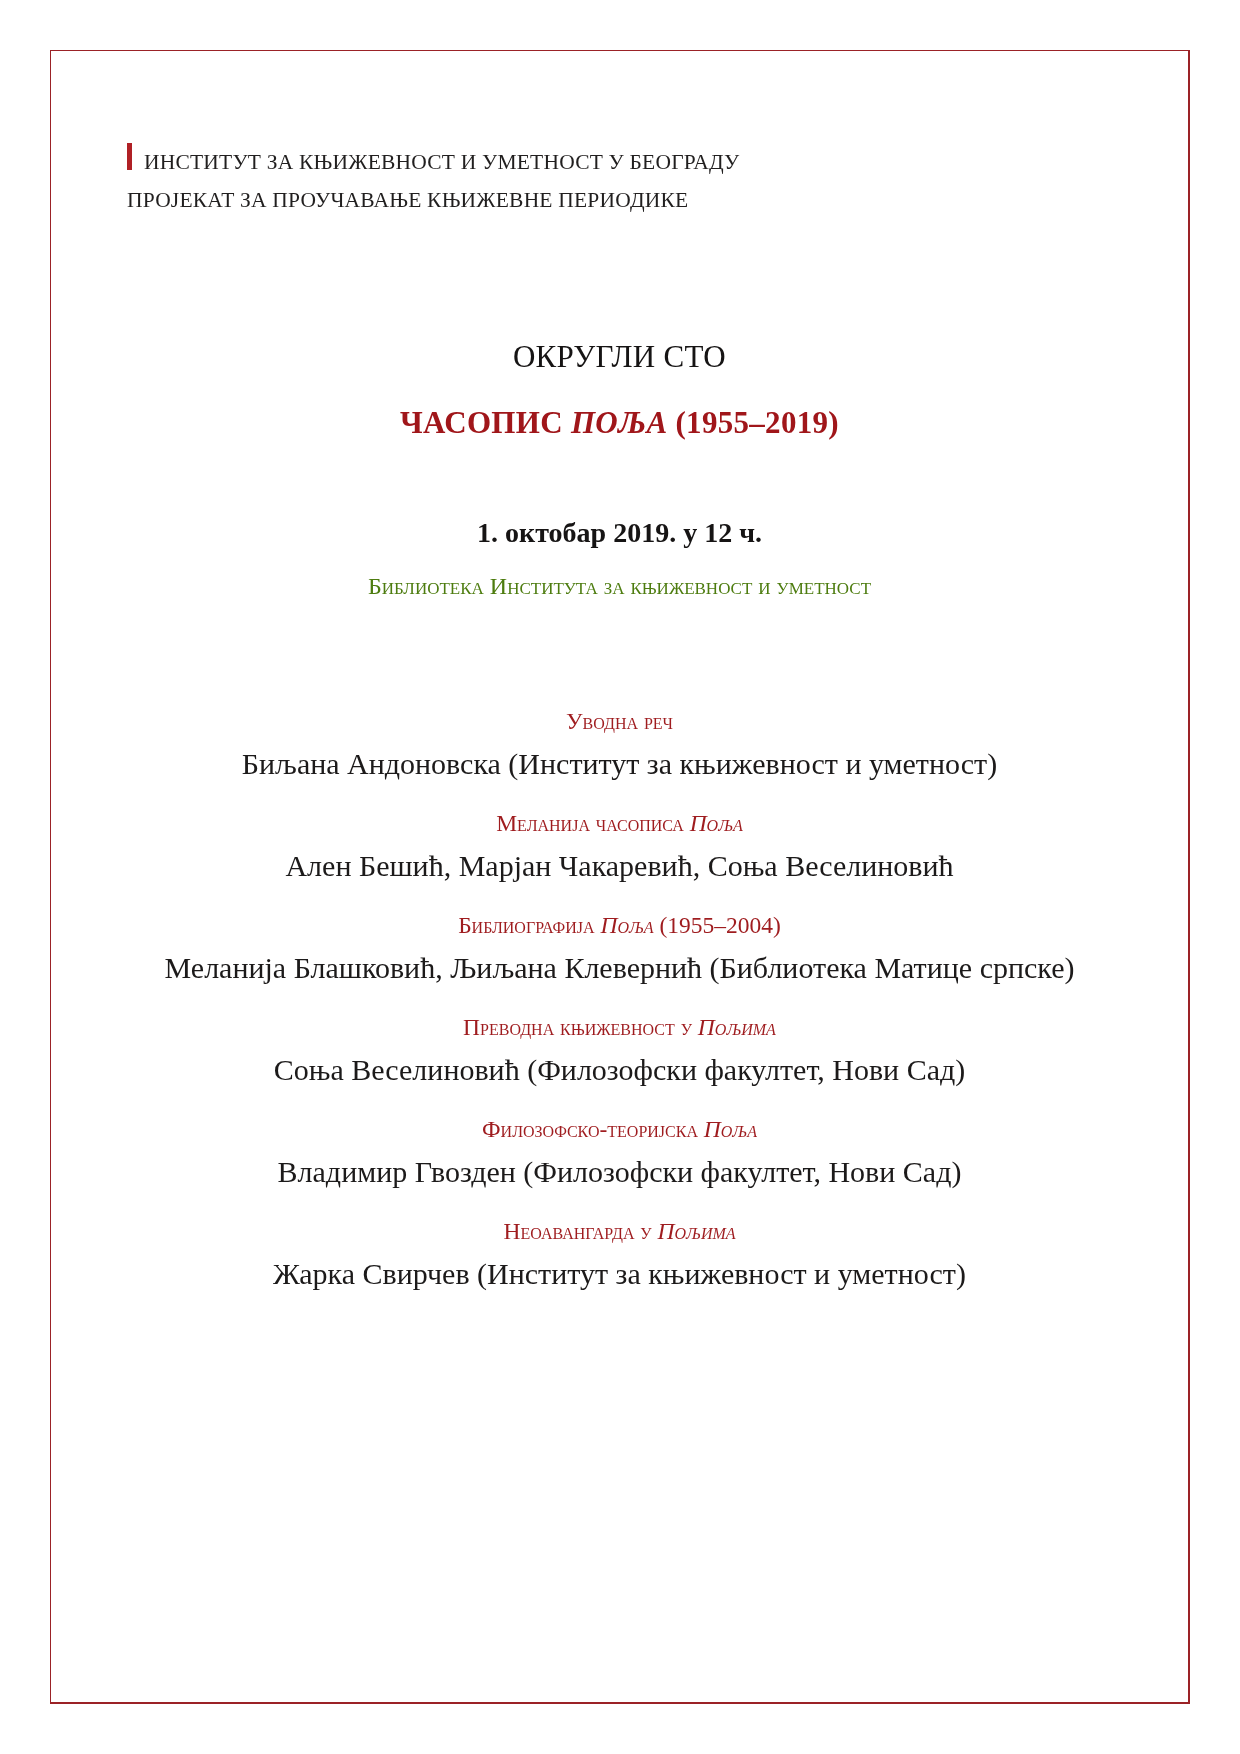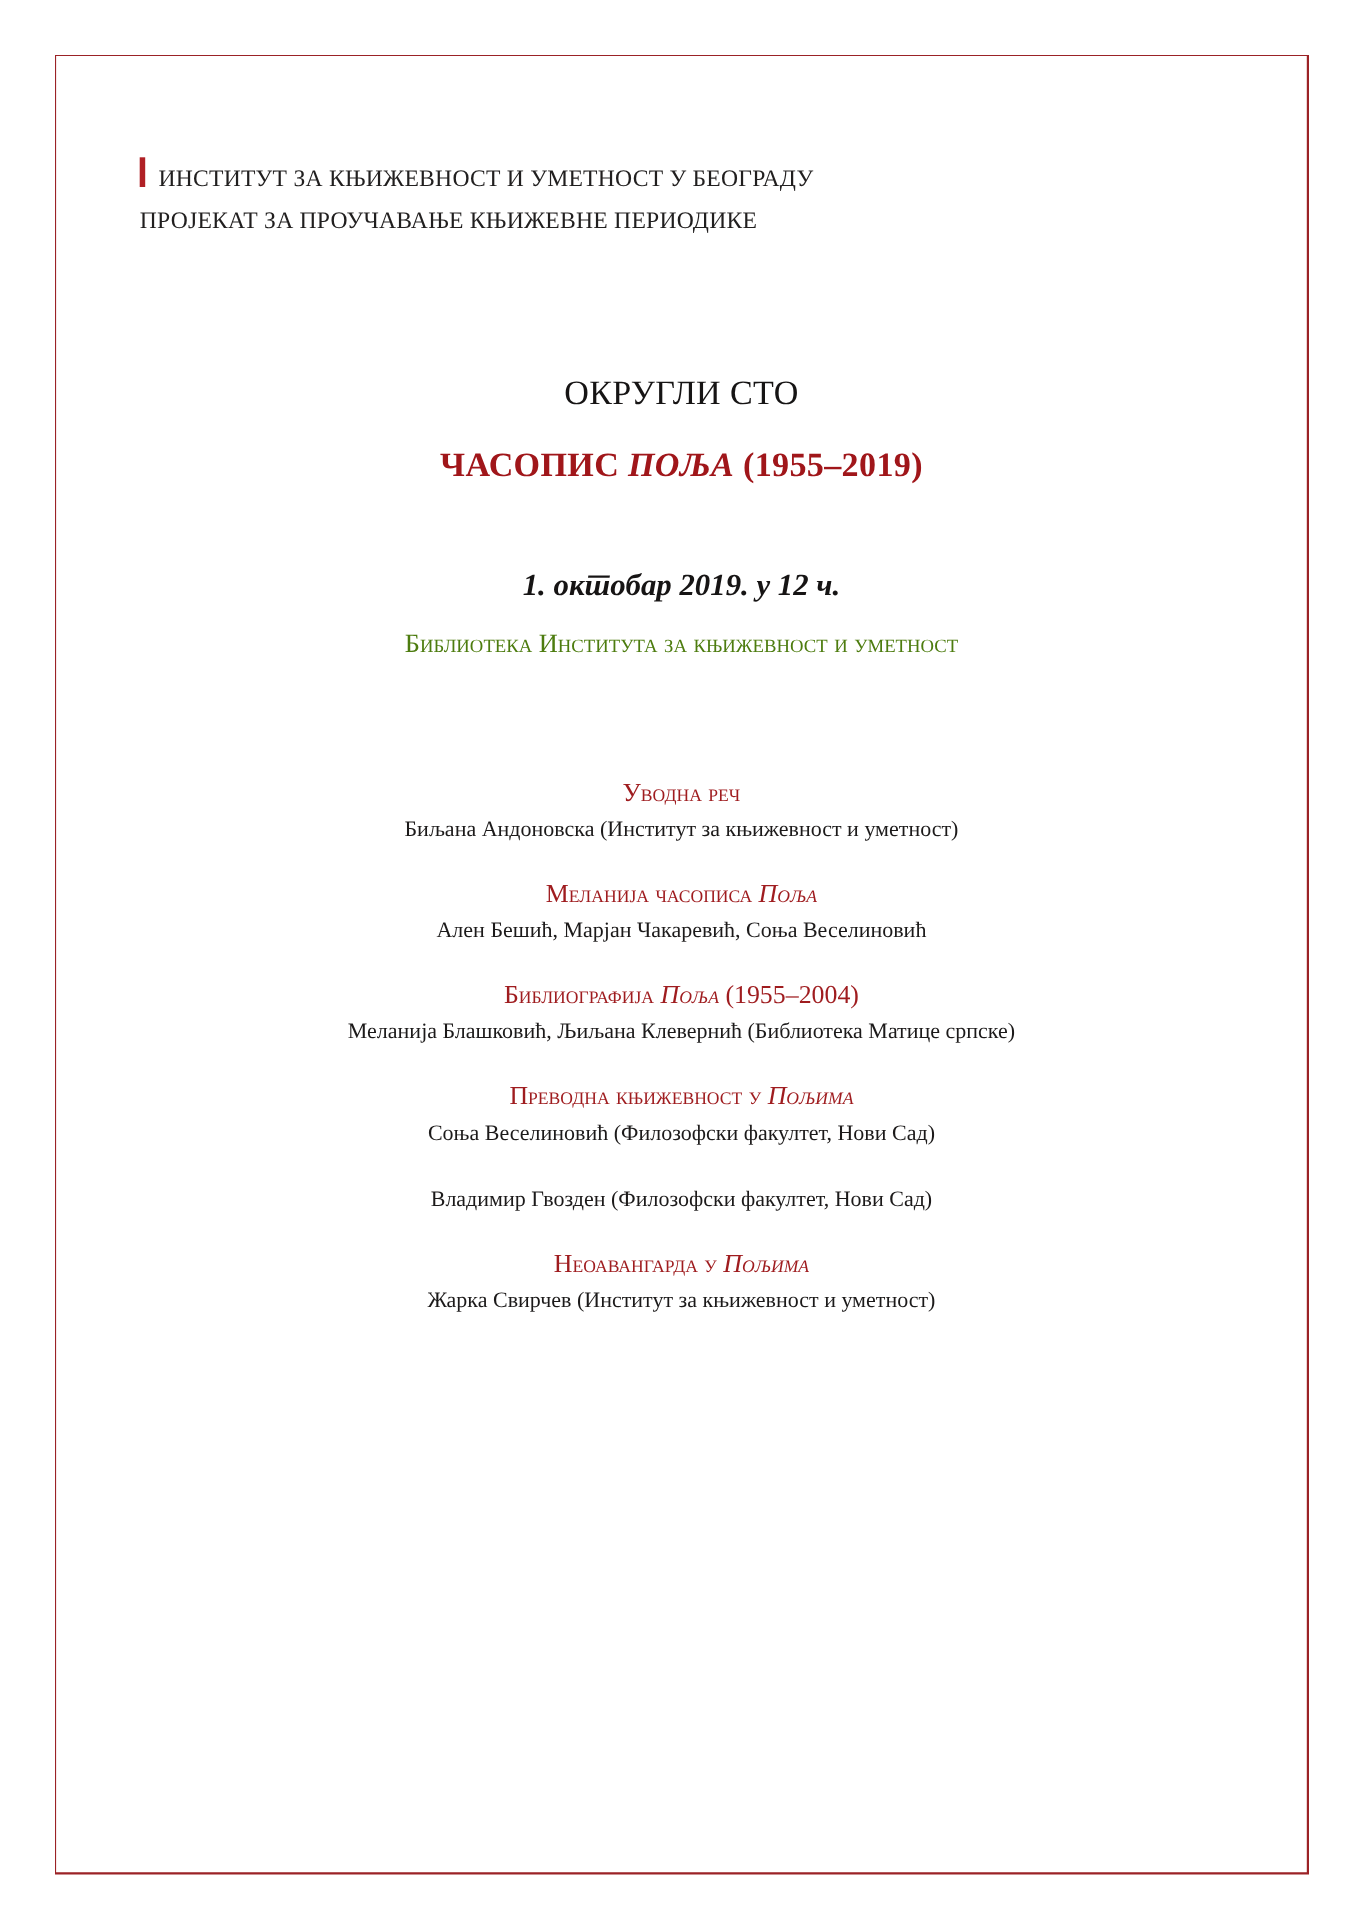--- a/index.html
+++ b/index.html
@@ -63,21 +63,20 @@
     font-weight: bold;
     color: #a0161a;
     letter-spacing: 0.3px;
   }
   .event-title .ital { font-style: italic; }
   .event-datetime {
     margin-top: 76px;
     font-size: 28px;
     font-weight: bold;
     color: #161414;
-    font-style: italic;
   }
   .event-venue {
     margin-top: 24px;
     font-size: 24px;
     font-variant: small-caps;
     color: #4d7c0f;
   }
   
   .program {
     margin-top: 106px;
@@ -87,24 +86,24 @@
   }
   .prog-heading {
     font-size: 23.5px;
     font-weight: normal;
     font-variant: small-caps;
     color: #9f1c1f;
     line-height: 30px;
   }
   .prog-heading .ital { font-style: italic; }
   .prog-participants {
-    font-size: 20px;
+    font-size: 30px;
     color: #1c1a1a;
     line-height: 32px;
-    margin-top: 2px;
+    margin-top: 12px;
   }
 </style>
 </head>
 <body>
 
 <div class="frame">
 
   <div class="doc-header">
     <div class="line1">
       <span class="accent-bar"></span>
@@ -147,20 +146,23 @@
   </section>
 
   <section class="prog-item">
     <div class="prog-heading">
       <span class="hp">Преводна књижевност у </span><span class="ital hi">Пољима</span><span class="hs"></span>
     </div>
     <div class="prog-participants">Соња Веселиновић (Филозофски факултет, Нови Сад)</div>
   </section>
 
   <section class="prog-item">
+    <div class="prog-heading">
+      <span class="hp">Филозофско-теоријска </span><span class="ital hi">Поља</span><span class="hs"></span>
+    </div>
     <div class="prog-participants">Владимир Гвозден (Филозофски факултет, Нови Сад)</div>
   </section>
 
   <section class="prog-item">
     <div class="prog-heading">
       <span class="hp">Неоавангарда у </span><span class="ital hi">Пољима</span><span class="hs"></span>
     </div>
     <div class="prog-participants">Жарка Свирчев (Институт за књижевност и уметност)</div>
   </section>
 </div>

